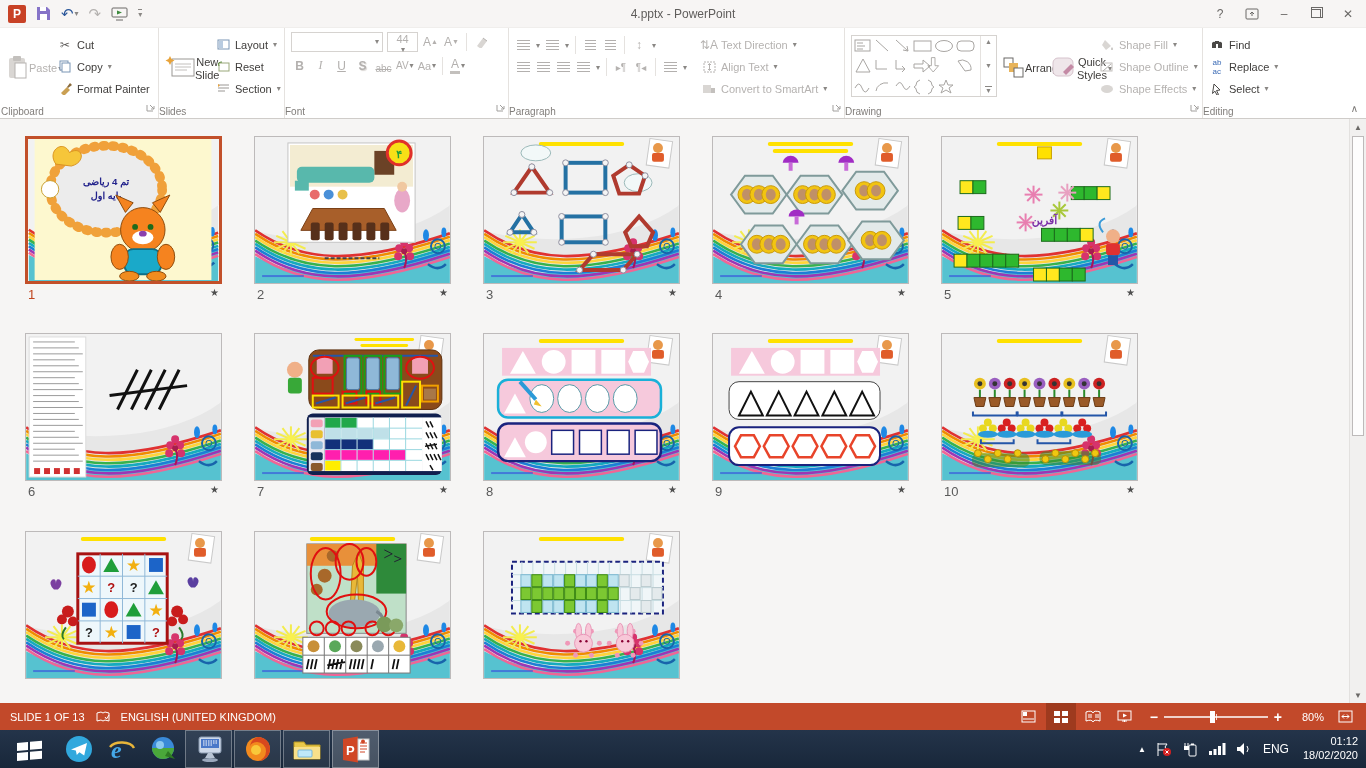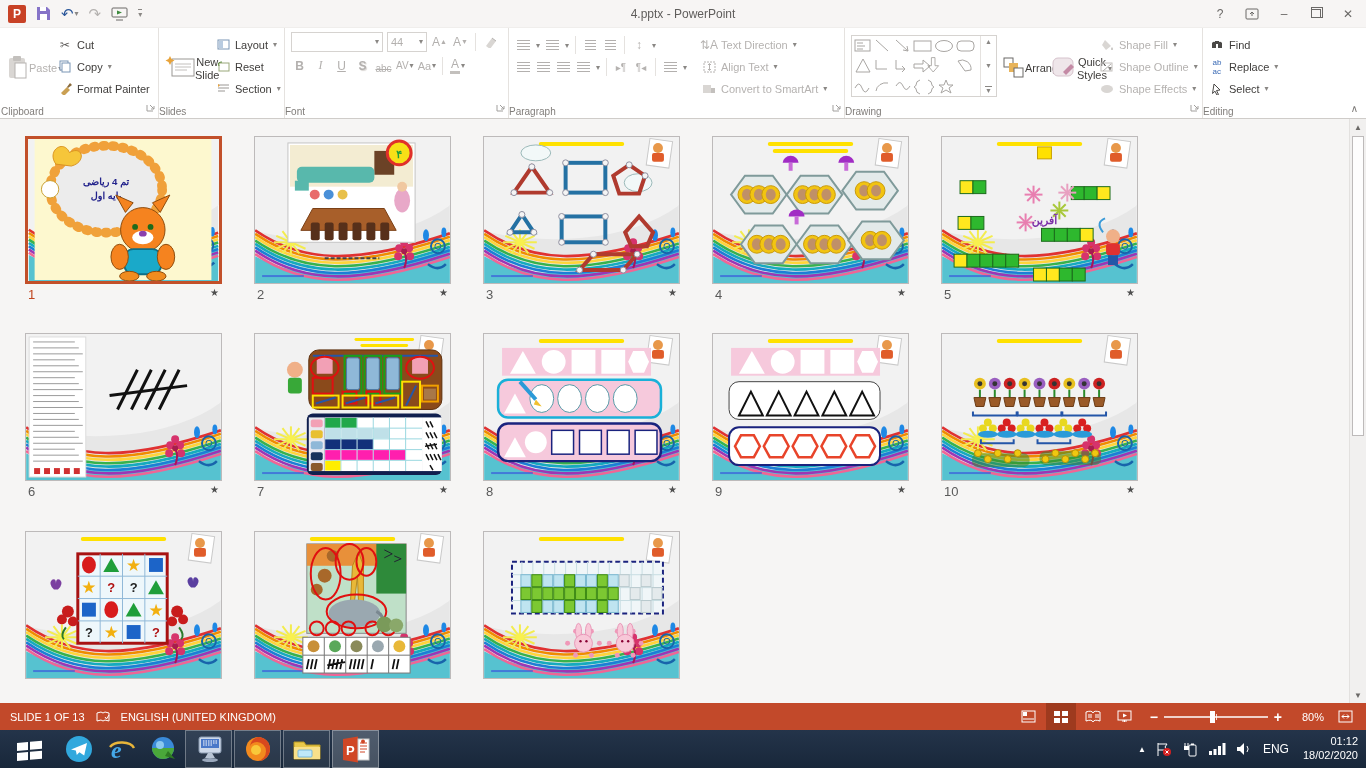--- a/index.html
+++ b/index.html
@@ -222,21 +222,21 @@
       </div>
       <span class="glabel">Slides</span>
     </div>
 
     <div class="rgroup" style="width:224px; flex-direction:column; gap:3px;">
       <div class="srow">
         <span class="combo" style="width:92px;">
             <span></span>
             <span class="drp">▾</span>
           </span>
-        <span class="combo" style="width:40px;">
+        <span class="combo" style="width:31px;flex-direction:column;">
             <span>44</span>
             <span class="drp">▾</span>
           </span>
         <span class="fbtn">A<sup style="font-size:7px;">▲</sup></span>
         <span class="fbtn">A<sup style="font-size:7px;">▼</sup></span>
         <span class="sep"></span>
         <span class="fbtn">
             <svg width="14" height="12">
               <path d="M2,10 l6,-8 4,3 -6,8 z" fill="#d9d6d3"></path>
               <path d="M8,2 l4,3" stroke="#b5b2b0"></path>

